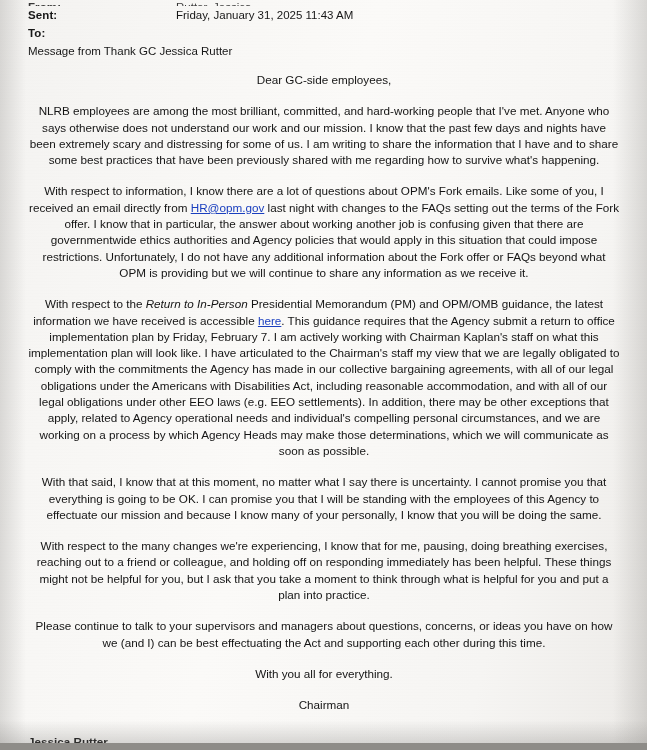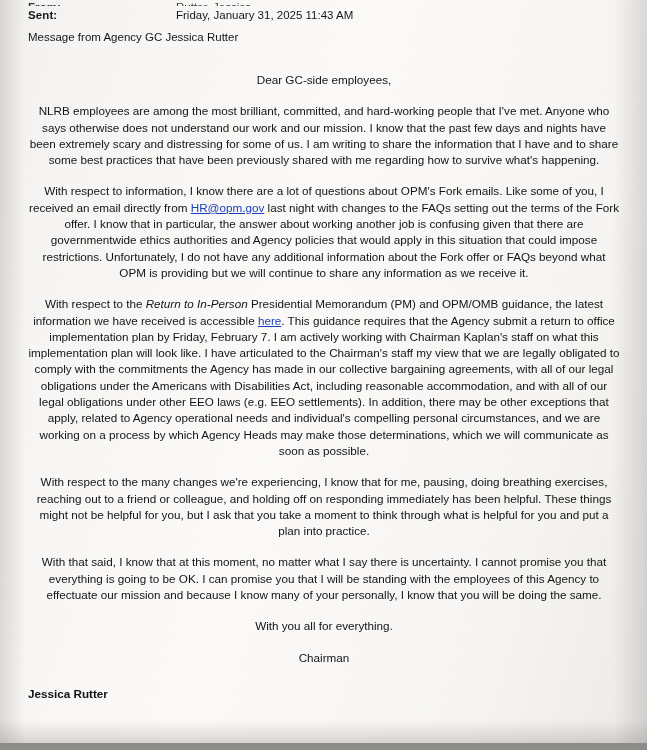--- a/index.html
+++ b/index.html
@@ -144,46 +144,48 @@
       <span class="hdr-label">From:</span>
       <span class="hdr-value">Rutter, Jessica</span>
     </div>
 
     <div class="hdr-row">
       <span class="hdr-label">Sent:</span>
       <span class="hdr-value">Friday, January 31, 2025 11:43 AM</span>
     </div>
 
     <div class="hdr-row">
+      <span class="hdr-label">To:</span>
     </div>
 
     <div class="hdr-row">
-      <span class="hdr-value">Message from Agency GC Jessica Rutter</span>
+      <span class="hdr-value">Message from Thank GC Jessica Rutter</span>
     </div>
 
   </div>
 
   <div class="body-wrap">
 
     <p class="para salutation">Dear GC-side employees,</p>
 
     <p class="para">NLRB employees are among the most brilliant, committed, and hard-working people that I've met. Anyone who says otherwise does not understand our work and our mission. I know that the past few days and nights have been extremely scary and distressing for some of us. I am writing to share the information that I have and to share some best practices that have been previously shared with me regarding how to survive what's happening.</p>
 
     <p class="para">
       <span>With respect to information, I know there are a lot of questions about OPM's Fork emails. Like some of you, I received an email directly from </span><a class="link" href="#">HR@opm.gov</a><span> last night with changes to the FAQs setting out the terms of the Fork offer. I know that in particular, the answer about working another job is confusing given that there are governmentwide ethics authorities and Agency policies that would apply in this situation that could impose restrictions. Unfortunately, I do not have any additional information about the Fork offer or FAQs beyond what OPM is providing but we will continue to share any information as we receive it.</span>
     </p>
 
     <p class="para">
       <span>With respect to the </span><span class="ital">Return to In-Person</span><span> Presidential Memorandum (PM) and OPM/OMB guidance, the latest information we have received is accessible </span><a class="link" href="#">here</a><span>. This guidance requires that the Agency submit a return to office implementation plan by Friday, February 7. I am actively working with Chairman Kaplan's staff on what this implementation plan will look like. I have articulated to the Chairman's staff my view that we are legally obligated to comply with the commitments the Agency has made in our collective bargaining agreements, with all of our legal obligations under the Americans with Disabilities Act, including reasonable accommodation, and with all of our legal obligations under other EEO laws (e.g. EEO settlements). In addition, there may be other exceptions that apply, related to Agency operational needs and individual's compelling personal circumstances, and we are working on a process by which Agency Heads may make those determinations, which we will communicate as soon as possible.</span>
     </p>
 
+    <p class="para">With that said, I know that at this moment, no matter what I say there is uncertainty. I cannot promise you that everything is going to be OK. I can promise you that I will be standing with the employees of this Agency to effectuate our mission and because I know many of your personally, I know that you will be doing the same.</p>
+
     <p class="para">With respect to the many changes we're experiencing, I know that for me, pausing, doing breathing exercises, reaching out to a friend or colleague, and holding off on responding immediately has been helpful. These things might not be helpful for you, but I ask that you take a moment to think through what is helpful for you and put a plan into practice.</p>
 
-    <p class="para">With that said, I know that at this moment, no matter what I say there is uncertainty. I cannot promise you that everything is going to be OK. I can promise you that I will be standing with the employees of this Agency to effectuate our mission and because I know many of your personally, I know that you will be doing the same.</p>
-
+    <p class="para">Please continue to talk to your supervisors and managers about questions, concerns, or ideas you have on how we (and I) can be best effectuating the Act and supporting each other during this time.</p>
 
     <p class="para">With you all for everything.</p>
 
     <p class="para">Chairman</p>
 
     <div class="sig-block">
       <p class="sig-line sig-bold">Jessica Rutter</p>
 
     </div>
 

